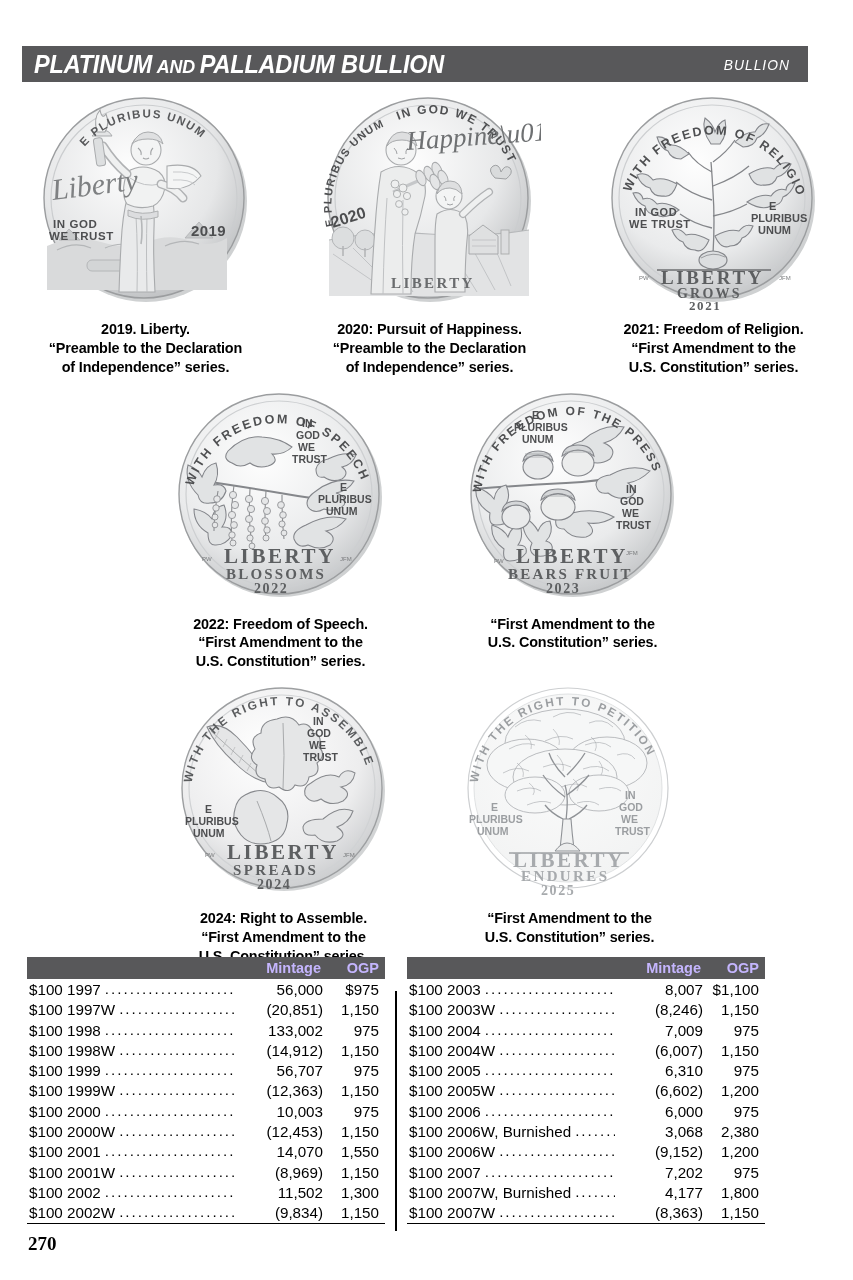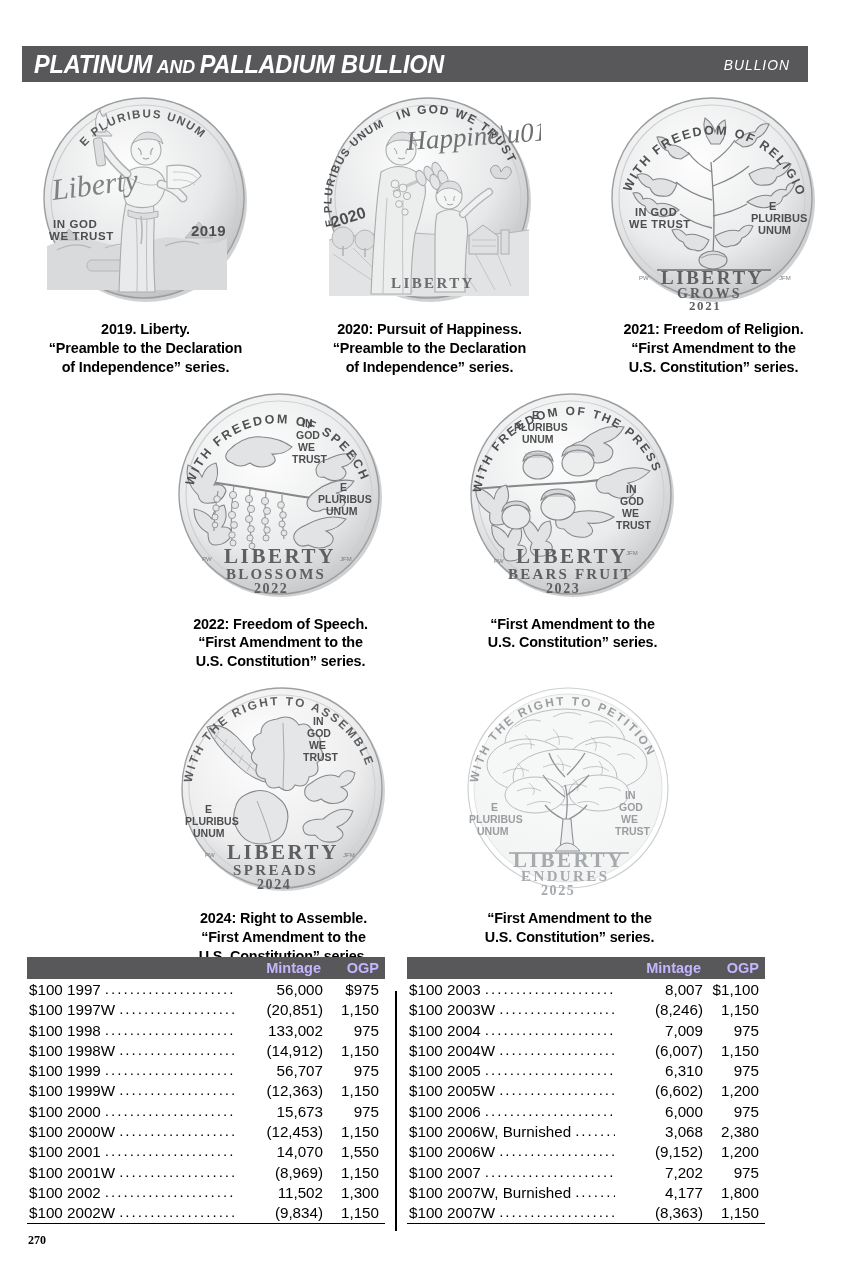--- a/index.html
+++ b/index.html
@@ -120,21 +120,21 @@
 
   .note {
     position: absolute; left: 28px; top: 1208px;
     font-family: "Liberation Serif", serif;
     font-size: 16px;
   }
   .note i { font-style: italic; }
   .folio {
     position: absolute; left: 28px; top: 1233px;
     font-family: "Liberation Serif", serif;
-    font-size: 12px;
+    font-size: 19px;
     font-weight: bold;
   }
 
   
   svg { display: block; }
 </style>
 </head>
 <body>
 
 <div class="page">
@@ -685,21 +685,21 @@
           </div>
           <div class="trow">
             <span class="td-label">$100 1999W</span>
             <span class="td-dots">....................................</span>
             <span class="td-mintage">(12,363)</span>
             <span class="td-ogp">1,150</span>
           </div>
           <div class="trow">
             <span class="td-label">$100 2000</span>
             <span class="td-dots">....................................</span>
-            <span class="td-mintage">15,673</span>
+            <span class="td-mintage">10,003</span>
             <span class="td-ogp">975</span>
           </div>
           <div class="trow">
             <span class="td-label">$100 2000W</span>
             <span class="td-dots">....................................</span>
             <span class="td-mintage">(12,453)</span>
             <span class="td-ogp">1,150</span>
           </div>
           <div class="trow">
             <span class="td-label">$100 2001</span>

